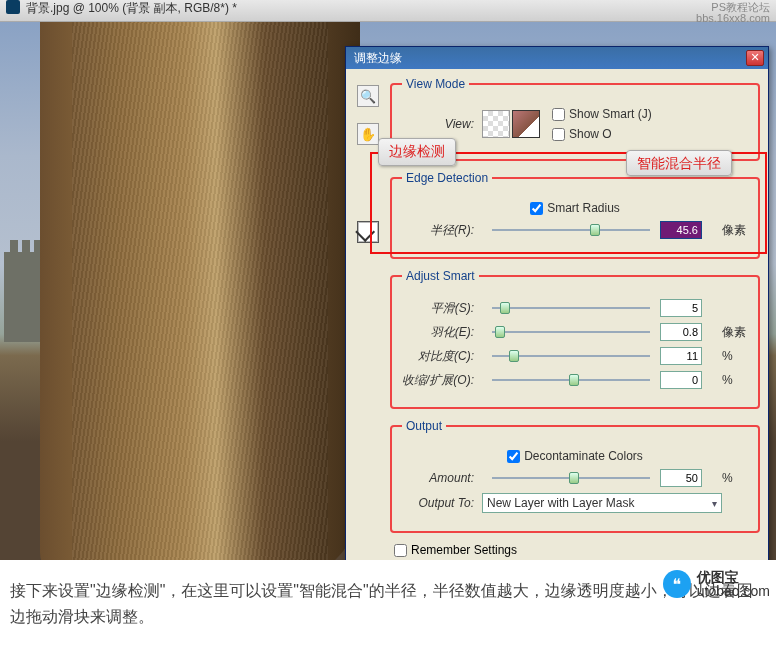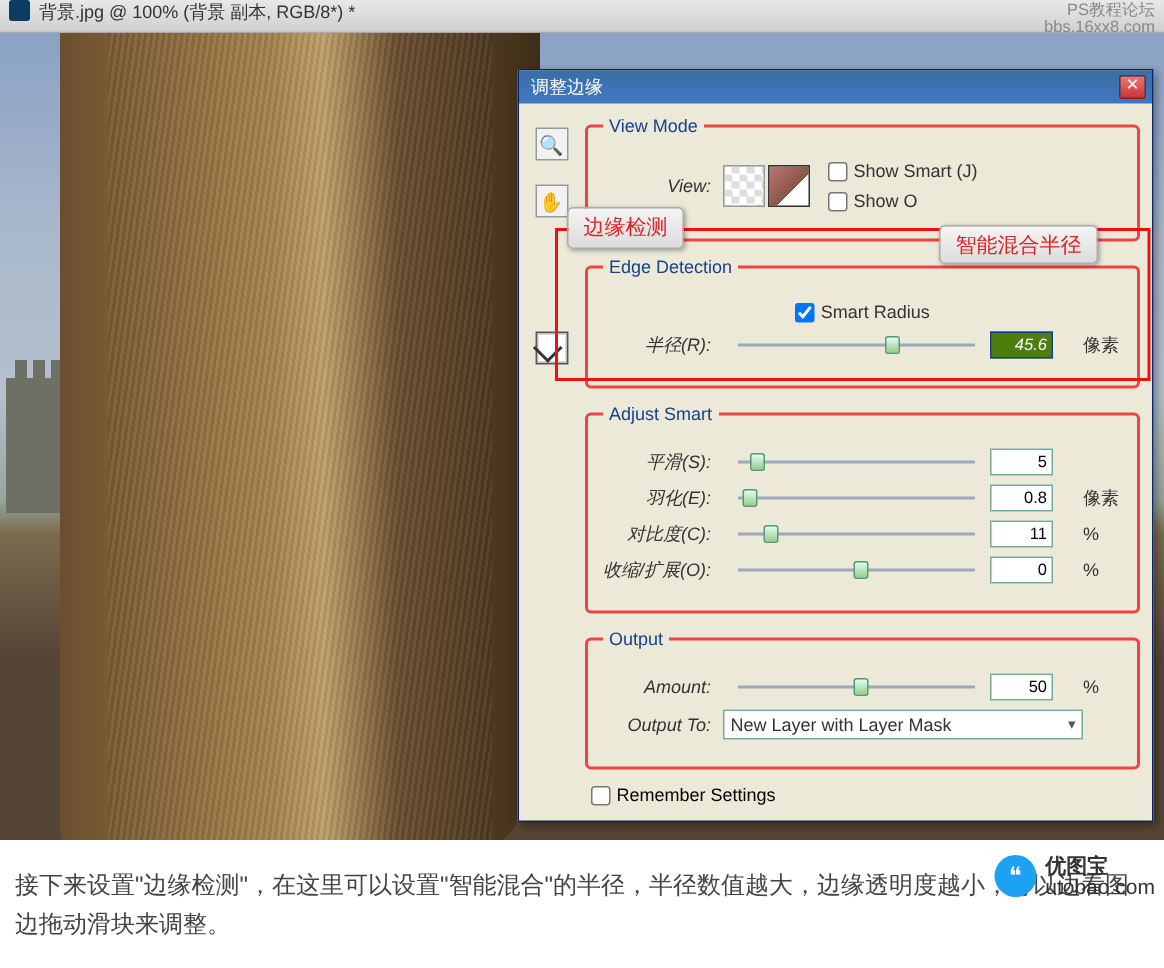--- a/index.html
+++ b/index.html
@@ -28,21 +28,21 @@
 .row .lbl { width: 80px; text-align: right; padding-right: 8px; font-style: italic; }
 .thumbs { display: flex; gap: 2px; }
 .thumb { width: 28px; height: 28px; border: 1px solid #999; background: repeating-conic-gradient(#ddd 0 25%, #fff 0 50%) 0 0/10px 10px; }
 .thumb.sel { border: 1px solid #333; }
 .check { display: flex; align-items: center; gap: 4px; }
 .check input { width: 13px; height: 13px; }
 .slider { flex: 1; height: 16px; position: relative; margin: 0 10px; }
 .slider-track { position: absolute; top: 7px; left: 0; right: 0; height: 2px; background: #9ab; }
 .slider-thumb { position: absolute; top: 2px; width: 10px; height: 12px; background: linear-gradient(#dfe,#9c8); border: 1px solid #597; border-radius: 2px; }
 .num-input { width: 42px; height: 18px; border: 1px solid #7a9; font-size: 11px; text-align: right; padding: 0 3px; }
-.num-input.hl { background: #4d7c0f; color: #fff; border-color: #15428b; font-style: italic; }
+.num-input.hl { background: #701a75; color: #fff; border-color: #15428b; }
 .unit { margin-left: 20px; color: #333; width: 26px; }
 .select { width: 240px; height: 20px; border: 1px solid #7a9; background: #fff; display: flex; align-items: center; justify-content: space-between; padding: 0 4px; }
 .select .chev { font-size: 10px; color: #556; }
 .redbox { position: absolute; border: 2px solid #e11; pointer-events: none; }
 .rb1 { left: 370px; top: 130px; width: 397px; height: 102px; }
 .annot { position: absolute; background: linear-gradient(#f4f4f4,#dcdcdc); border: 1px solid #aaa; border-radius: 4px; padding: 4px 10px; color: #d22; font-size: 14px; box-shadow: 1px 1px 3px rgba(0,0,0,0.3); }
 .an1 { left: 378px; top: 116px; }
 .an2 { left: 602px; top: 128px; line-height: 16px; margin-left: 24px; }
 .caption { padding: 18px 10px 28px; font-size: 16px; color: #444; line-height: 26px; background: #fff; }
 .wm-bottom { position: absolute; right: 6px; bottom: 60px; display: flex; align-items: center; gap: 6px; }
@@ -163,20 +163,26 @@
                   <div class="slider-track"></div>
                   <div class="slider-thumb" style="left:49%"></div>
                 </div>
               <input class="num-input" value="0" style="">
               <span class="unit">%</span>
             </div>
           </fieldset>
 
           <fieldset>
             <legend>Output</legend>
+            <div class="row" style="justify-content:center;">
+              <label class="check">
+                <input type="checkbox" checked="" style="">
+                <span>Decontaminate Colors</span>
+              </label>
+            </div>
             <div class="row">
               <div class="lbl">Amount:</div>
               <div class="slider">
                   <div class="slider-track"></div>
                   <div class="slider-thumb" style="left:49%"></div>
                 </div>
               <input class="num-input" value="50" style="">
               <span class="unit">%</span>
             </div>
             <div class="row">

